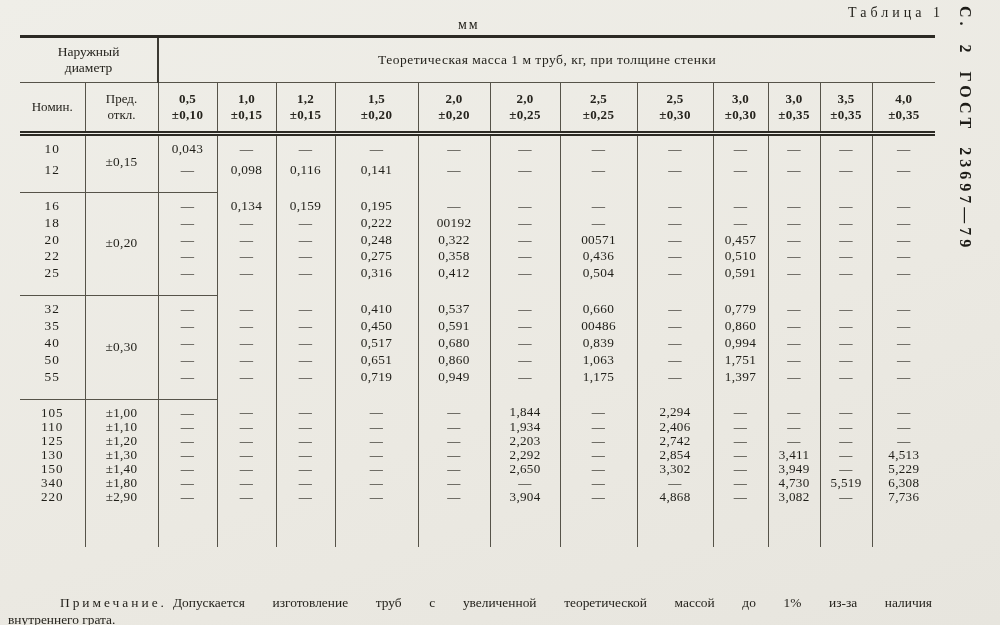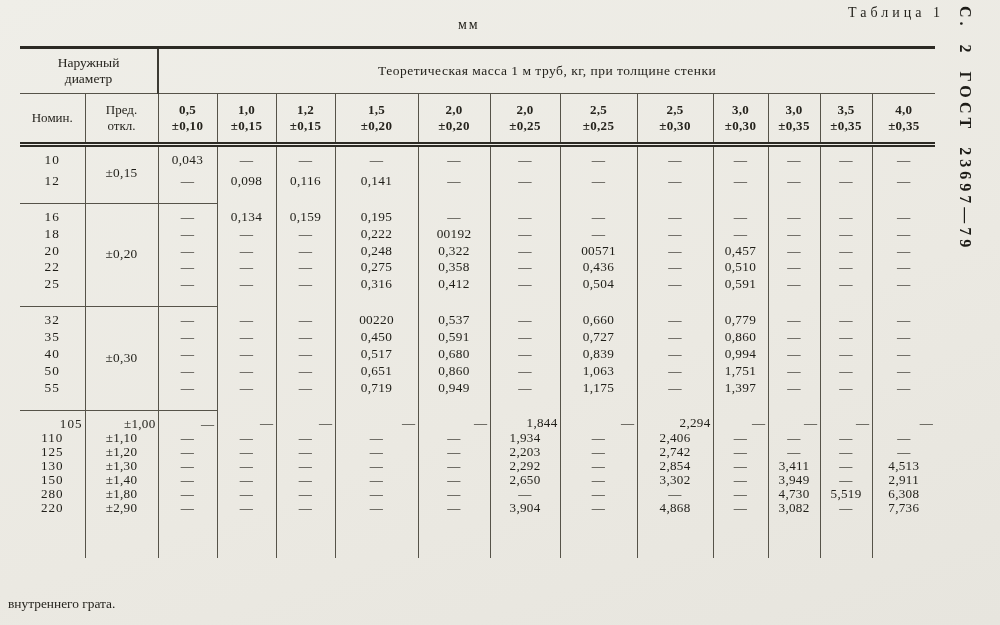--- a/index.html
+++ b/index.html
@@ -16,21 +16,21 @@
     font-size:14px;letter-spacing:4px;white-space:nowrap;margin-left:36px;
   }
   .unit{position:absolute;top:17px;left:458px;font-size:14px;letter-spacing:2px;}
   .side-label{
     position:absolute;left:974px;top:6px;width:300px;
     transform:rotate(90deg);transform-origin:0 0;
     font-weight:bold;font-size:16px;letter-spacing:4px;word-spacing:7px;
     color:#1d1c17;white-space:nowrap;
   }
   table.masst{
-    position:absolute;left:20px;top:46px;width:915px;
+    position:absolute;left:20px;top:35px;width:915px;
     border-collapse:collapse;table-layout:fixed;
     border-top:3px solid #2c2a24;
     font-size:13.3px;
   }
   .masst th{font-weight:normal;}
   .masst th,.masst td{
     padding:1px 2px;vertical-align:middle;text-align:center;
     border-left:1px solid #565349;
   }
   .masst th:first-child,.masst td:first-child{border-left:none;}
@@ -41,21 +41,21 @@
   tr.hB th{height:46px;font-size:13px;line-height:1.2;border-bottom:5px double #2c2a24;white-space:pre-line;}
   tr.hB th.thick{font-weight:bold;letter-spacing:0.3px;}
   tr.hB th.thick div{line-height:1.25;}
   tbody.grp td{line-height:1.12;letter-spacing:0.3px;color:#1f1e18;}
   tbody.grp td.diam{letter-spacing:1px;}
   tbody.grp td.dash{color:#2b2922;}
   tbody.grp tr:first-child td{padding-top:6px;}
   tbody.grp tr:last-child td{padding-bottom:8px;}
   tbody.g0 td{padding-top:3px;padding-bottom:3px;}
   tbody.g3 td{line-height:1.0;font-size:13.1px;padding-top:0.5px;padding-bottom:0.5px;}
-  tbody.g3 tr:first-child td{text-align:right;}
+  tbody.g3 tr:first-child td{}
   tbody.g3 tr:last-child td{padding-bottom:6px;}
   tbody.sepb td{height:6px;padding:0;}
   tbody.sepb td.sepline{border-bottom:1.5px solid #565349;}
   tbody.tail td{height:38px;padding:0;}
   .note{
     position:absolute;left:8px;top:595px;width:924px;
     font-size:13.4px;line-height:1.18;color:#25231d;
   }
   .note .l1{text-indent:52px;text-align:justify;text-align-last:justify;}
   .note .nlabel{letter-spacing:3px;margin-right:6px;}
@@ -262,39 +262,39 @@
           <td class="sep"></td>
         </tr>
       </tbody>
       <tbody class="grp g2">
         <tr>
           <td class="diam">32</td>
           <td class="tol" rowspan="5">±0,30</td>
           <td class="val dash">—</td>
           <td class="val dash">—</td>
           <td class="val dash">—</td>
-          <td class="val">00220</td>
+          <td class="val">0,410</td>
           <td class="val">0,537</td>
           <td class="val dash">—</td>
           <td class="val">0,660</td>
           <td class="val dash">—</td>
           <td class="val">0,779</td>
           <td class="val dash">—</td>
           <td class="val dash">—</td>
           <td class="val dash">—</td>
         </tr>
         <tr>
           <td class="diam">35</td>
           <td class="val dash">—</td>
           <td class="val dash">—</td>
           <td class="val dash">—</td>
           <td class="val">0,450</td>
           <td class="val">0,591</td>
           <td class="val dash">—</td>
-          <td class="val">0,727</td>
+          <td class="val">00486</td>
           <td class="val dash">—</td>
           <td class="val">0,860</td>
           <td class="val dash">—</td>
           <td class="val dash">—</td>
           <td class="val dash">—</td>
         </tr>
         <tr>
           <td class="diam">40</td>
           <td class="val dash">—</td>
           <td class="val dash">—</td>
@@ -430,24 +430,24 @@
           <td class="val dash">—</td>
           <td class="val dash">—</td>
           <td class="val dash">—</td>
           <td class="val dash">—</td>
           <td class="val">2,650</td>
           <td class="val dash">—</td>
           <td class="val">3,302</td>
           <td class="val dash">—</td>
           <td class="val">3,949</td>
           <td class="val dash">—</td>
-          <td class="val">2,911</td>
-        </tr>
-        <tr>
-          <td class="diam">280</td>
+          <td class="val">5,229</td>
+        </tr>
+        <tr>
+          <td class="diam">340</td>
           <td class="tol">±1,80</td>
           <td class="val dash">—</td>
           <td class="val dash">—</td>
           <td class="val dash">—</td>
           <td class="val dash">—</td>
           <td class="val dash">—</td>
           <td class="val dash">—</td>
           <td class="val dash">—</td>
           <td class="val dash">—</td>
           <td class="val dash">—</td>
@@ -486,16 +486,19 @@
           <td class="tailcell"></td>
           <td class="tailcell"></td>
           <td class="tailcell"></td>
           <td class="tailcell"></td>
           <td class="tailcell"></td>
         </tr>
       </tbody>
     </table>
 
   <div class="note">
+    <div class="l1">
+      <span class="nlabel">Примечание.</span><span>Допускается изготовление труб с увеличенной теоретической массой до 1% из-за наличия</span>
+    </div>
     <div class="l2">внутреннего грата.</div>
   </div>
 
 </div>
 
 </body></html>

